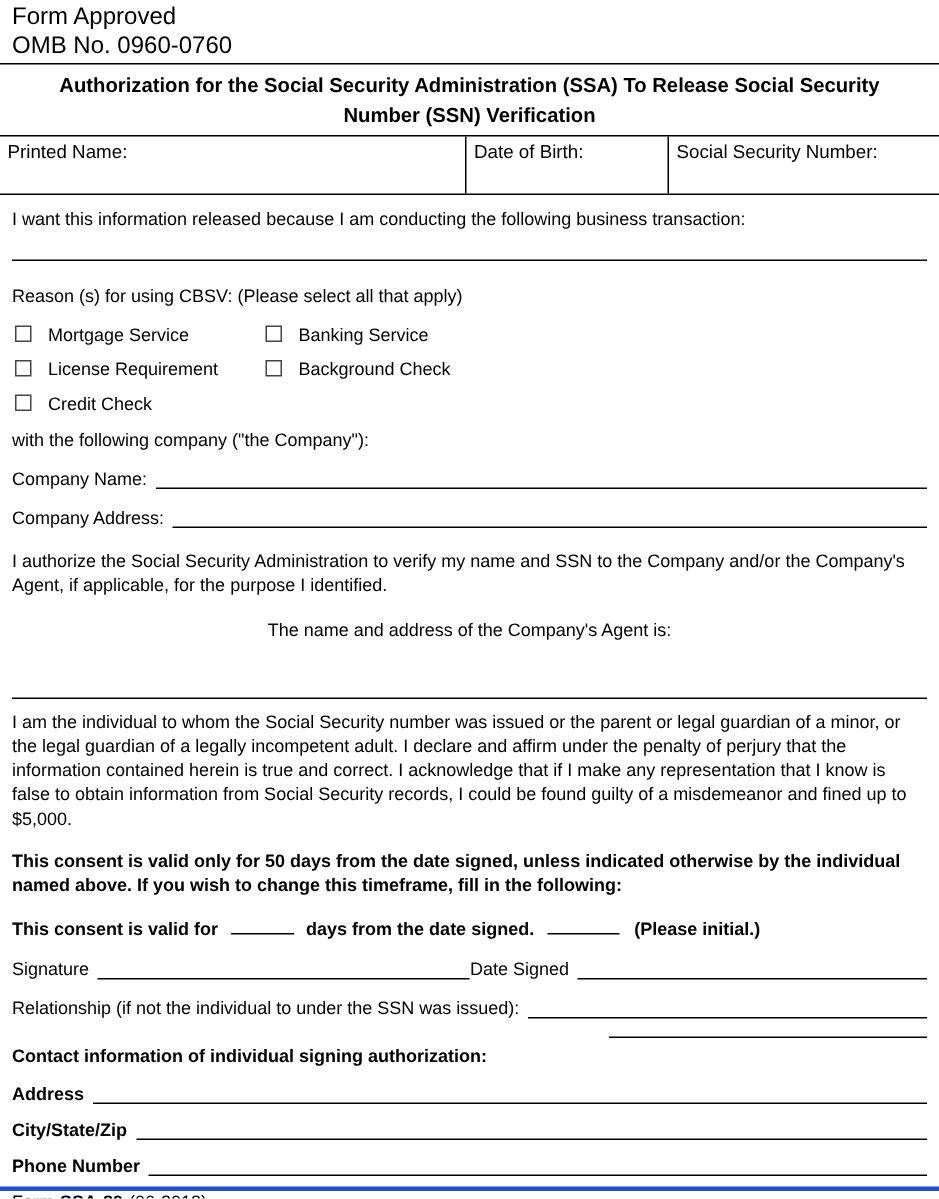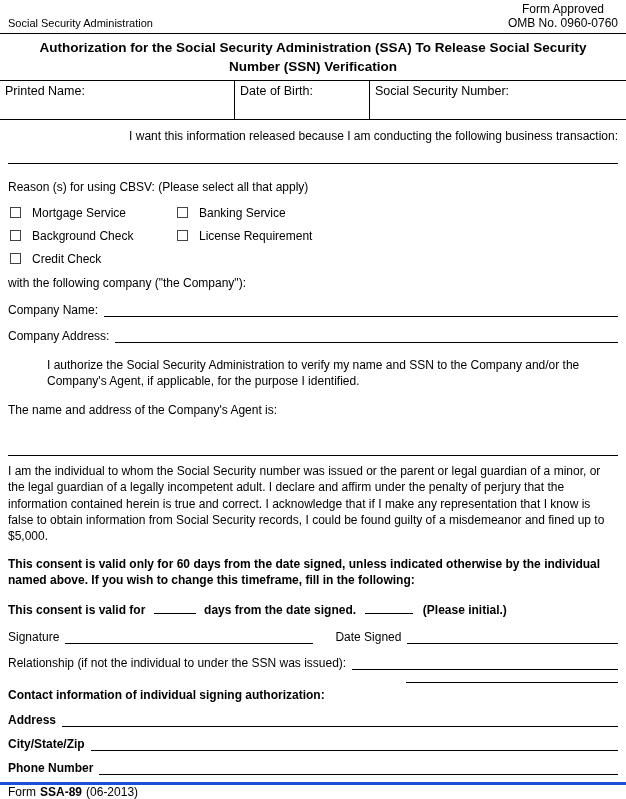--- a/index.html
+++ b/index.html
@@ -8,71 +8,70 @@
     width: 626px; height: 799px;
     color: #000;
     font-family: "Liberation Sans", "DejaVu Sans", sans-serif;
     font-size: 12px;
     overflow: hidden;
     position: relative;
   }
   .hdr { display: flex; justify-content: space-between; align-items: flex-end;
          padding: 2px 8px 2px; border-bottom: 1px solid #000; }
   .agency { font-size: 11px; line-height: 1.2; padding-bottom: 1px; }
-  .approved { font-size: 12px; line-height: 1.2; text-align: center; }
+  .approved { font-size: 16px; line-height: 1.2; }
   .title { font-weight: bold; font-size: 13.5px; line-height: 1.42; text-align: center;
            padding: 4px 28px; border-bottom: 1px solid #000; }
   .id-row { display: flex; border-bottom: 1px solid #000; }
   .id-cell { padding: 3px 5px; height: 38px; font-size: 12.5px; }
-  .c1 { width: 235px; border-right: 1px solid #000; }
+  .c1 { width: 311px; border-right: 1px solid #000; }
   .c2 { width: 135px; border-right: 1px solid #000; }
   .c3 { flex: 1; }
   .content { padding: 0 8px; }
   .para { line-height: 1.35; }
   .bold { font-weight: bold; }
   .row { display: flex; align-items: flex-end; justify-content: space-between; }
   .fill { display: inline-block; border-bottom: 1px solid #000; height: 14px; }
   .grow { flex: 1; margin-left: 6px; }
-  .release { margin-top: 8px; text-align: right; }
+  .release { margin-top: 8px; }
   .business-line { display: block; width: 100%; height: 1px; border-bottom: 1px solid #000; margin-top: 19px; }
   .reasons-label { margin-top: 15px; }
   .cbgrid { display: grid; grid-template-columns: 167px auto; row-gap: 10px;
             margin: 11px 0 0 2px; width: 430px; }
   .cbitem { display: flex; align-items: center; height: 13px; }
   .cb { width: 11px; height: 11px; border: 1px solid #444; margin-right: 11px; flex: none; background: #fff; }
   .company-intro { margin-top: 10px; }
   .field-row { margin-top: 11px; }
   .field-row2 { margin-top: 12px; }
-  .auth { margin-top: 14px; margin-left: 39px; }
-  .agent-label { margin-top: 13px; }
+  .auth { margin-top: 14px; }
+  .agent-label { margin-top: 13px; text-align: center; }
   .agent-area { height: 38px; border-bottom: 1px solid #000; }
   .declaration { margin-top: 7px; }
   .consent-statement { margin-top: 12px; }
   .consent-fill { margin-top: 13px; font-weight: bold; line-height: 15px; }
   .blank { display: inline-block; border-bottom: 1px solid #000; height: 12px; vertical-align: baseline; }
   .blank.days { width: 42px; margin: 0 5px; }
   .blank.initial { width: 48px; margin: 0 6px; }
   .sig-row { margin-top: 12px; }
   .sig-line { width: 248px; margin-left: 6px; }
-  .ds-label { margin-left: 22px; }
+  .ds-label { }
   .rel-row { margin-top: 12px; }
   .rel-cont { margin-top: 4px; justify-content: flex-end; }
   .rel-cont .fill { width: 212px; height: 9px; }
   .contact-heading { margin-top: 4px; }
   .contact-row { margin-top: 10px; }
   .footer { border-top: 3px solid #1d4ed8; margin-top: 7px; padding: 0 8px;
             display: flex; gap: 4px; align-items: baseline; }
 </style>
 </head>
 <body>
 
 <div>
 
   <div class="hdr">
-    <span class="agency">Social Security Administration</span>
     <div class="approved">
       <div>Form Approved</div>
       <div>OMB No. 0960-0760</div>
     </div>
   </div>
 
   <div class="title">Authorization for the Social Security Administration (SSA) To Release Social Security Number (SSN) Verification</div>
 
   <div class="id-row">
     <div class="id-cell c1">
@@ -99,25 +98,25 @@
       <div class="cbitem">
         <span class="cb"></span>
         <span>Mortgage Service</span>
       </div>
       <div class="cbitem">
         <span class="cb"></span>
         <span>Banking Service</span>
       </div>
       <div class="cbitem">
         <span class="cb"></span>
-        <span>Background Check</span>
+        <span>License Requirement</span>
       </div>
       <div class="cbitem">
         <span class="cb"></span>
-        <span>License Requirement</span>
+        <span>Background Check</span>
       </div>
       <div class="cbitem">
         <span class="cb"></span>
         <span>Credit Check</span>
       </div>
     </div>
 
     <div class="para company-intro">with the following company ("the Company"):</div>
     <div class="row field-row">
       <span>Company Name:</span>
@@ -128,21 +127,21 @@
       <span class="fill grow"></span>
     </div>
 
     <div class="para auth">I authorize the Social Security Administration to verify my name and SSN to the Company and/or the Company's Agent, if applicable, for the purpose I identified.</div>
 
     <div class="para agent-label">The name and address of the Company's Agent is:</div>
     <div class="agent-area"></div>
 
     <div class="para declaration">I am the individual to whom the Social Security number was issued or the parent or legal guardian of a minor, or the legal guardian of a legally incompetent adult. I declare and affirm under the penalty of perjury that the information contained herein is true and correct. I acknowledge that if I make any representation that I know is false to obtain information from Social Security records, I could be found guilty of a misdemeanor and fined up to $5,000.</div>
 
-    <div class="para bold consent-statement">This consent is valid only for 60 days from the date signed, unless indicated otherwise by the individual named above.  If you wish to change this timeframe, fill in the following:</div>
+    <div class="para bold consent-statement">This consent is valid only for 50 days from the date signed, unless indicated otherwise by the individual named above.  If you wish to change this timeframe, fill in the following:</div>
     <div class="consent-fill">
       <span>This consent is valid for</span>
       <span class="blank days"></span>
       <span>days from the date signed.</span>
       <span class="blank initial"></span>
       <span>(Please initial.)</span>
     </div>
 
     <div class="row sig-row">
       <span>Signature</span>

